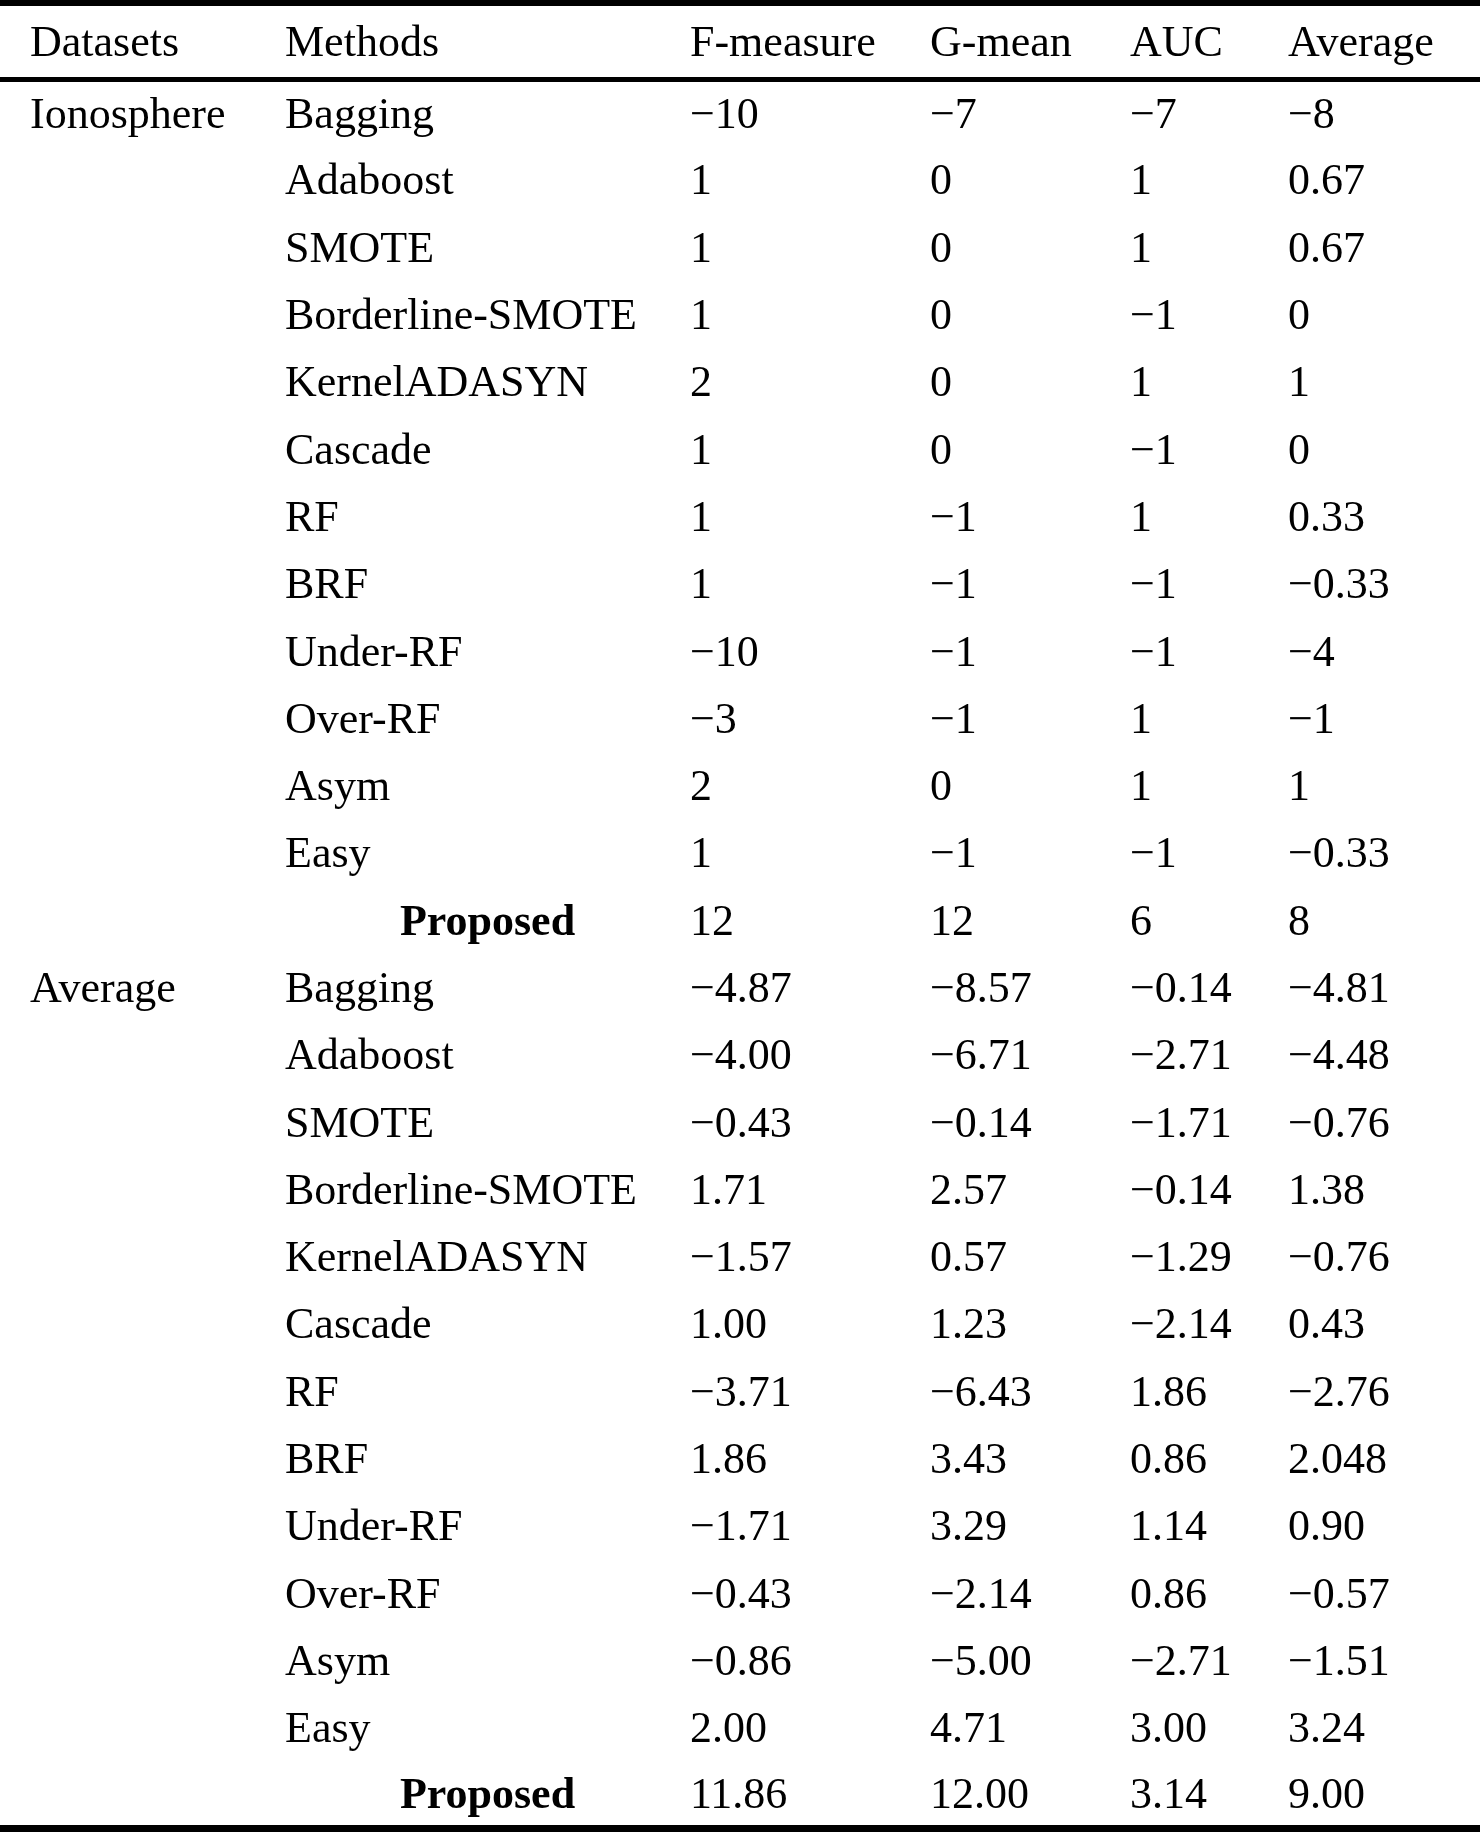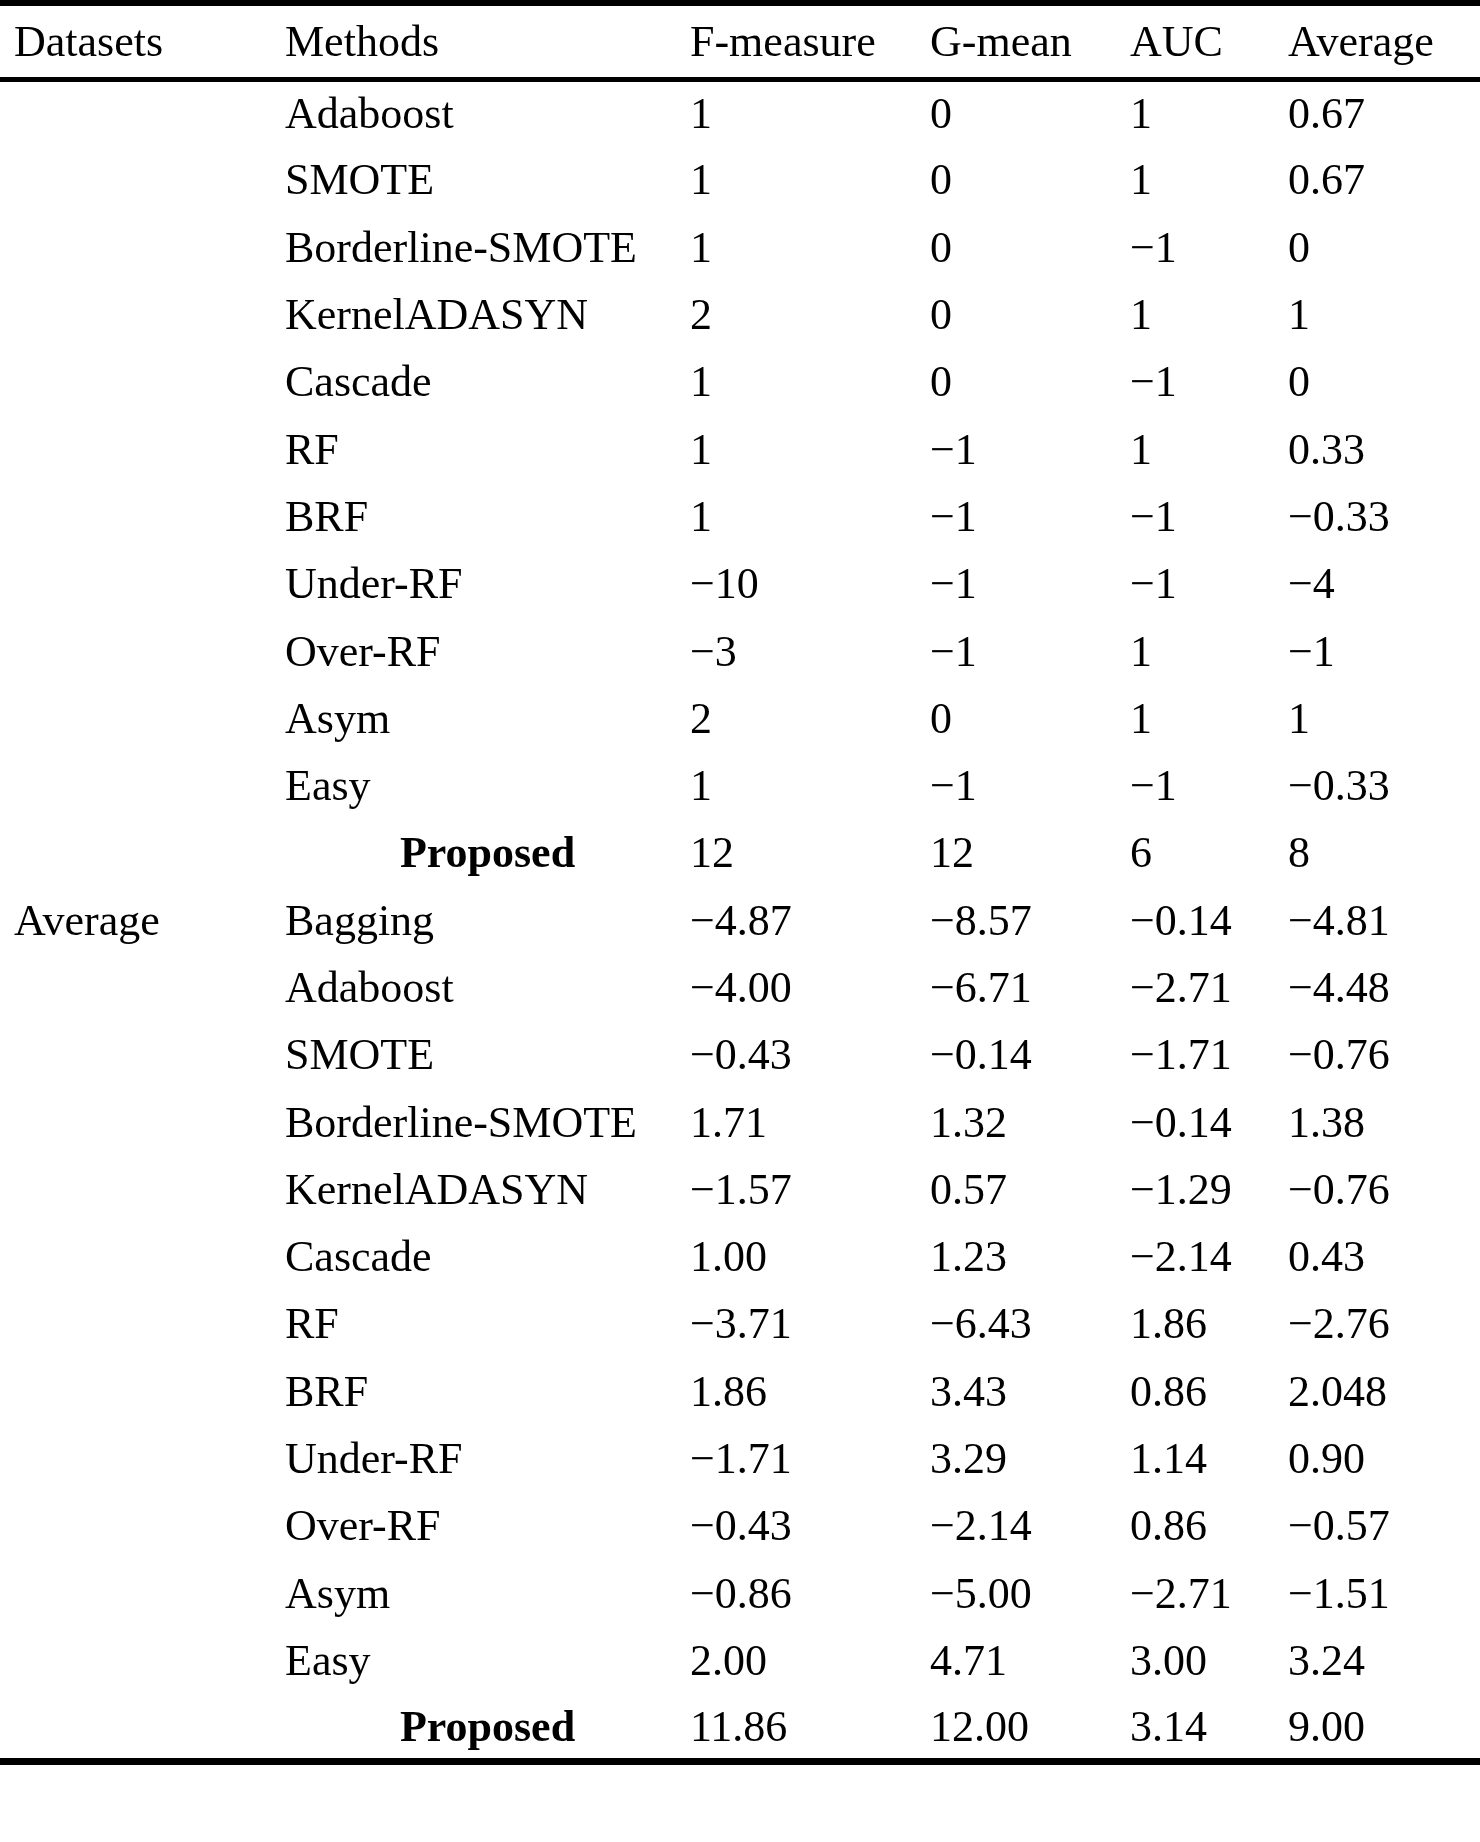--- a/index.html
+++ b/index.html
@@ -32,21 +32,21 @@
   col.c-average   { width: 192px; }
 
   th, td {
     text-align: left;
     vertical-align: middle;
     white-space: nowrap;
     padding: 0;
     font-weight: normal;
     overflow: hidden;
   }
-  th:first-child, td:first-child { padding-left: 14px; }
+  th:first-child, td:first-child { padding-left: 30px; }
 
   thead tr { height: 76px; }
   thead th { border-bottom: 5px solid #000; }
 
   tbody tr { height: 67.3px; }
 
   .bold { font-weight: bold; text-align: center; }
 </style>
 </head>
 <body>
@@ -66,20 +66,28 @@
         <th>Datasets</th>
         <th>Methods</th>
         <th>F-measure</th>
         <th>G-mean</th>
         <th>AUC</th>
         <th>Average</th>
       </tr>
     </thead>
     <tbody>
         <tr>
+          <td>Ionosphere</td>
+          <td>Bagging</td>
+          <td>−10</td>
+          <td>−7</td>
+          <td>−7</td>
+          <td>−8</td>
+        </tr>
+        <tr>
           <td></td>
           <td>Adaboost</td>
           <td>1</td>
           <td>0</td>
           <td>1</td>
           <td>0.67</td>
         </tr>
         <tr>
           <td></td>
           <td>SMOTE</td>
@@ -189,21 +197,21 @@
           <td>SMOTE</td>
           <td>−0.43</td>
           <td>−0.14</td>
           <td>−1.71</td>
           <td>−0.76</td>
         </tr>
         <tr>
           <td></td>
           <td>Borderline-SMOTE</td>
           <td>1.71</td>
-          <td>1.32</td>
+          <td>2.57</td>
           <td>−0.14</td>
           <td>1.38</td>
         </tr>
         <tr>
           <td></td>
           <td>KernelADASYN</td>
           <td>−1.57</td>
           <td>0.57</td>
           <td>−1.29</td>
           <td>−0.76</td>

